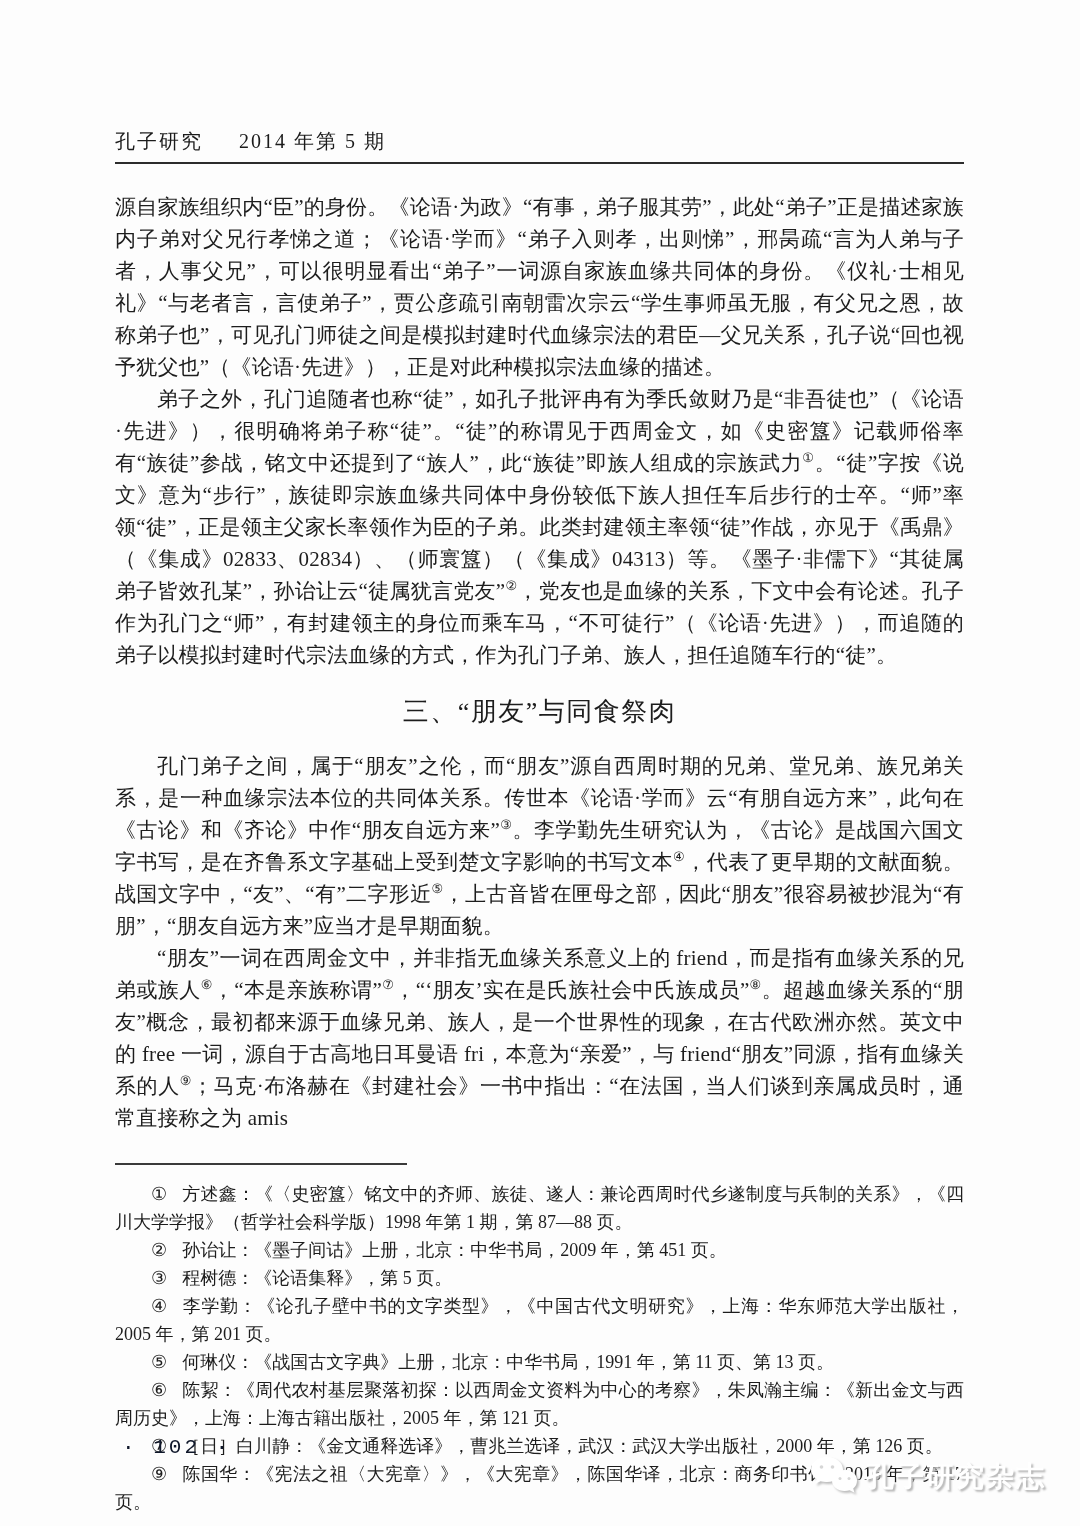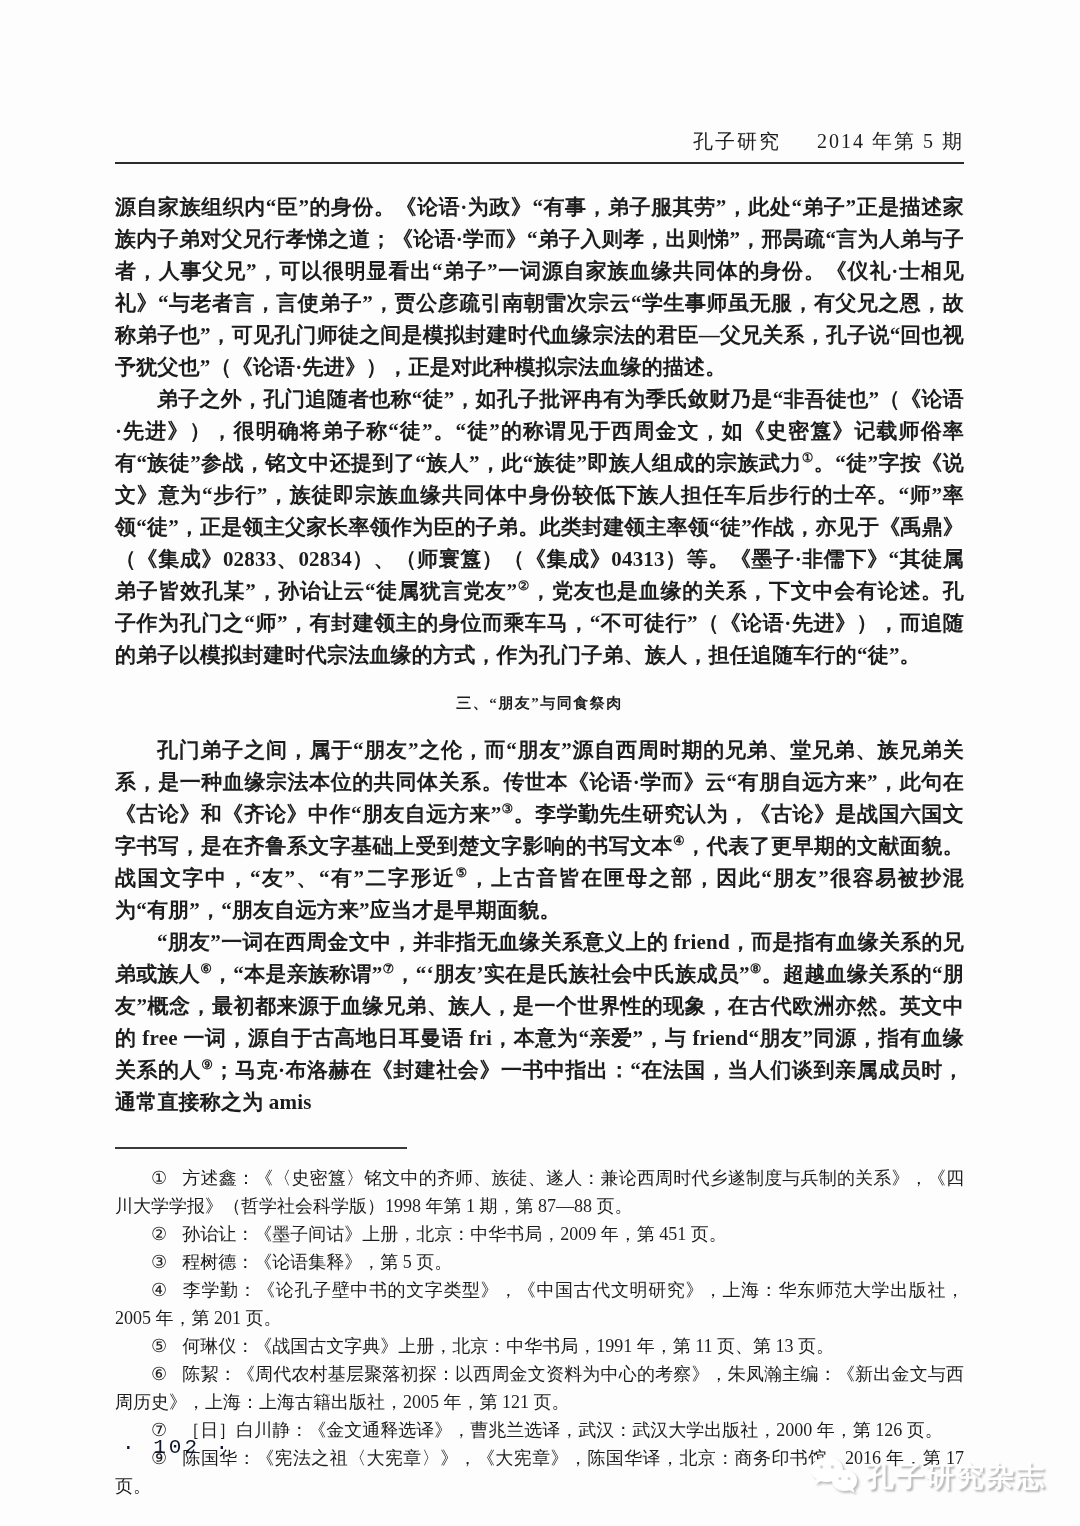--- a/index.html
+++ b/index.html
@@ -21,44 +21,42 @@
     width: 849px;
   }
   .running-header {
     display: flex;
     align-items: baseline;
     gap: 36px;
     font-size: 20px;
     letter-spacing: 2px;
     color: #1b1b1b;
     padding-bottom: 7px;
-    justify-content: flex-end;
   }
   .header-rule {
     border: none;
     border-top: 2px solid #2c2c2c;
     margin: 0 0 27px 0;
   }
   .para {
     margin: 0;
     font-size: 21px;
     line-height: 32px;
     text-align: justify;
     letter-spacing: 0.2px;
-    font-weight: bold;
   }
   .para.indent { text-indent: 2em; }
   sup.fn-ref {
     font-size: 13px;
     line-height: 0;
     vertical-align: super;
   }
   .section-heading {
-    font-size: 15px;
-    font-weight: bold;
+    font-size: 26px;
+    font-weight: normal;
     text-align: center;
     letter-spacing: 1.5px;
     margin: 23px 0 21px 0;
   }
   .fn-sep {
     width: 292px;
     border: none;
     border-top: 2px solid #3a3a3a;
     margin: 29px 0 15px 0;
   }

